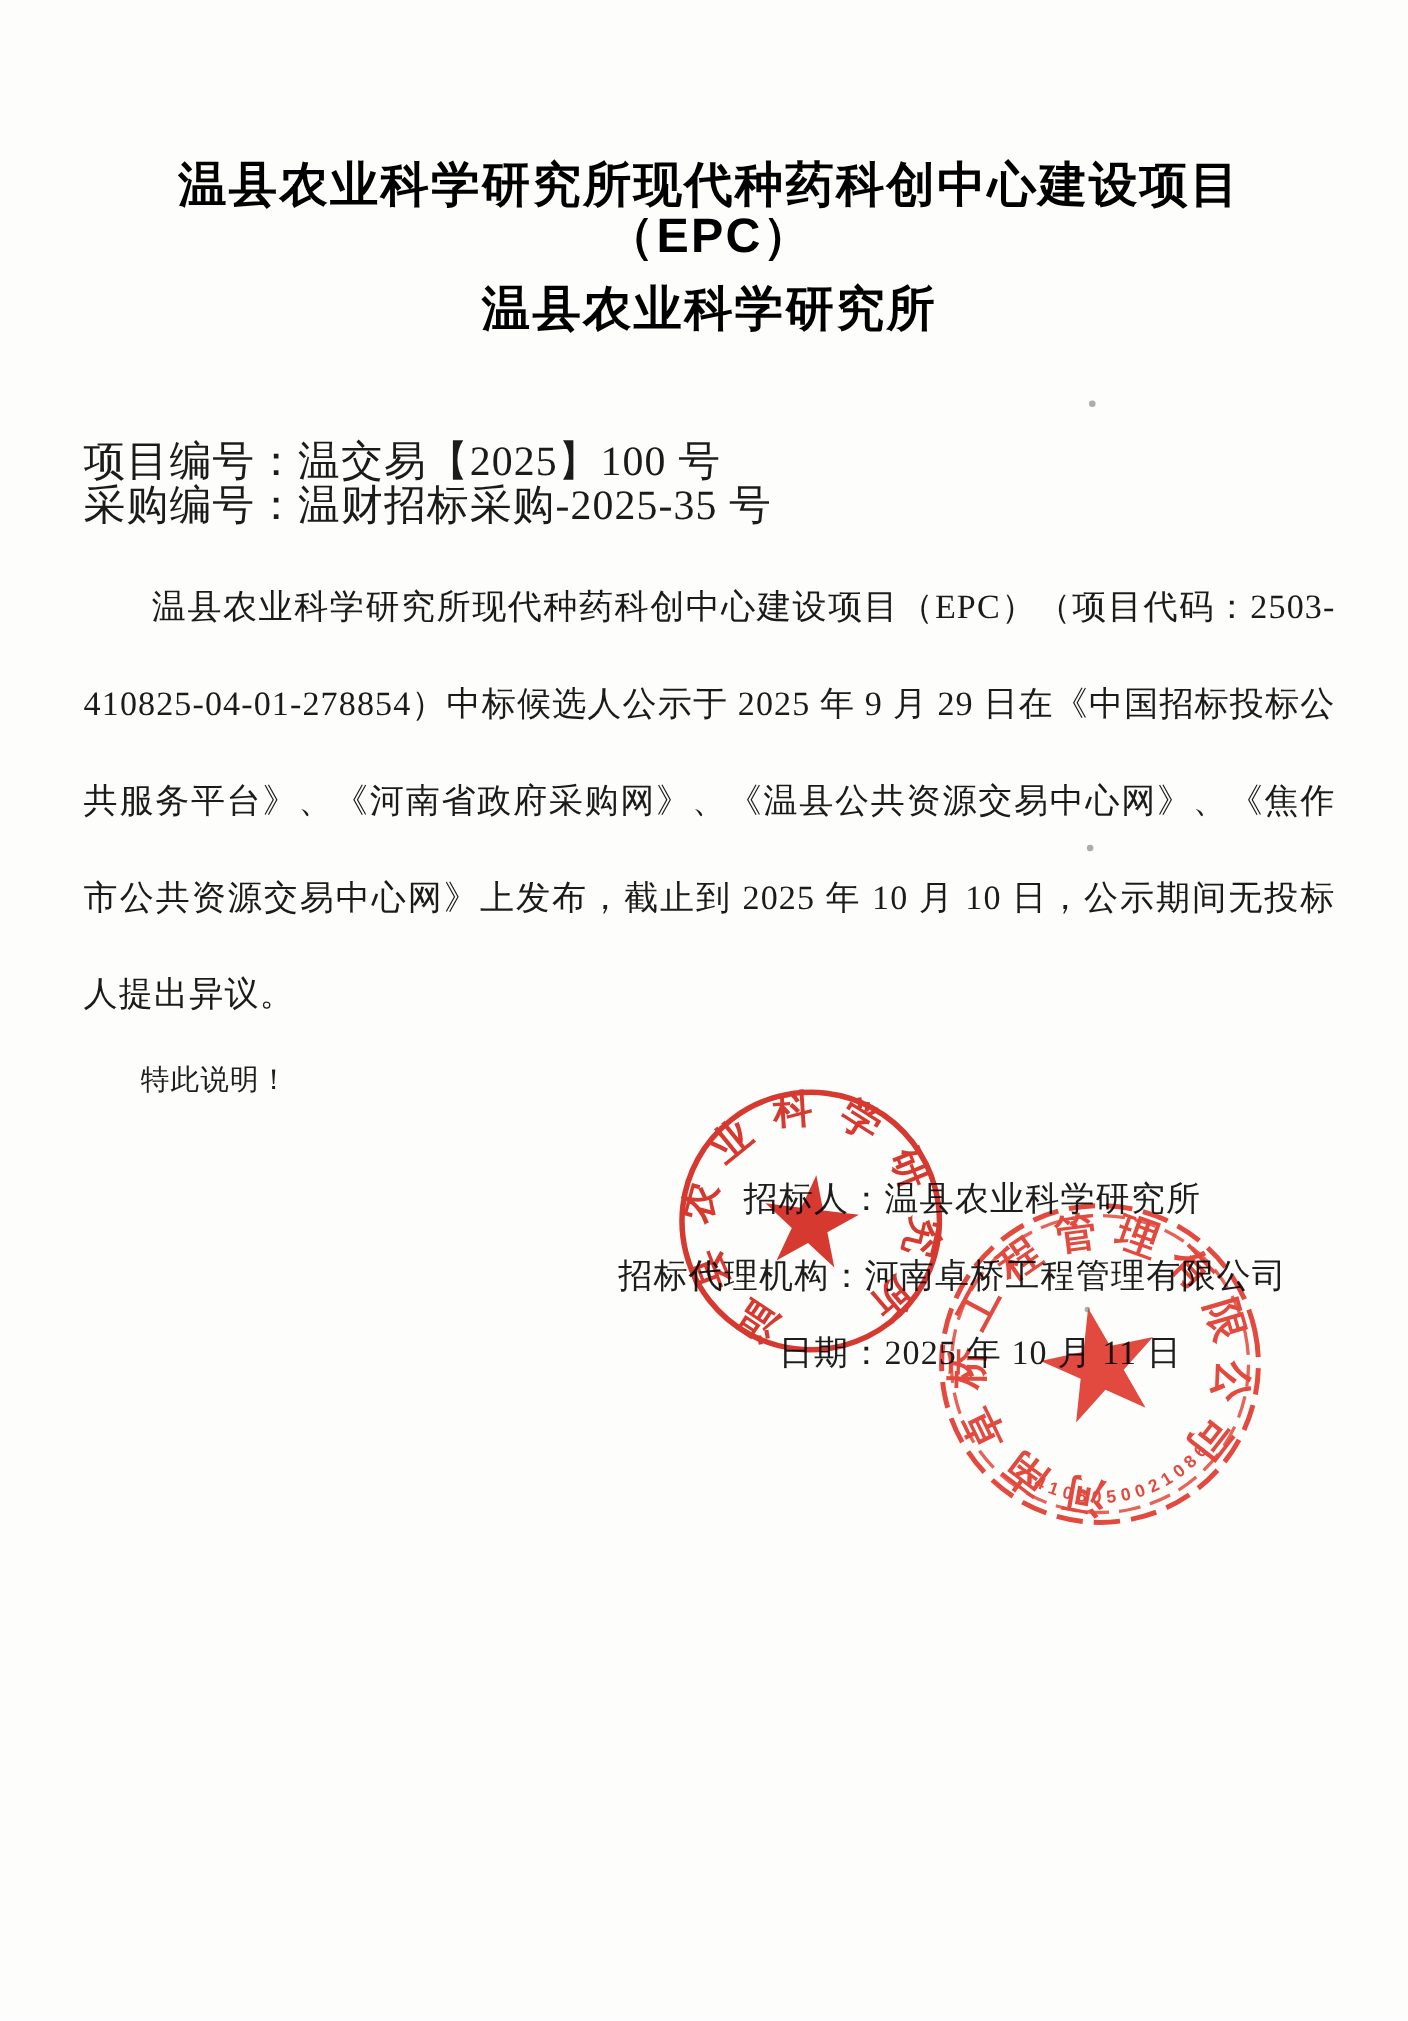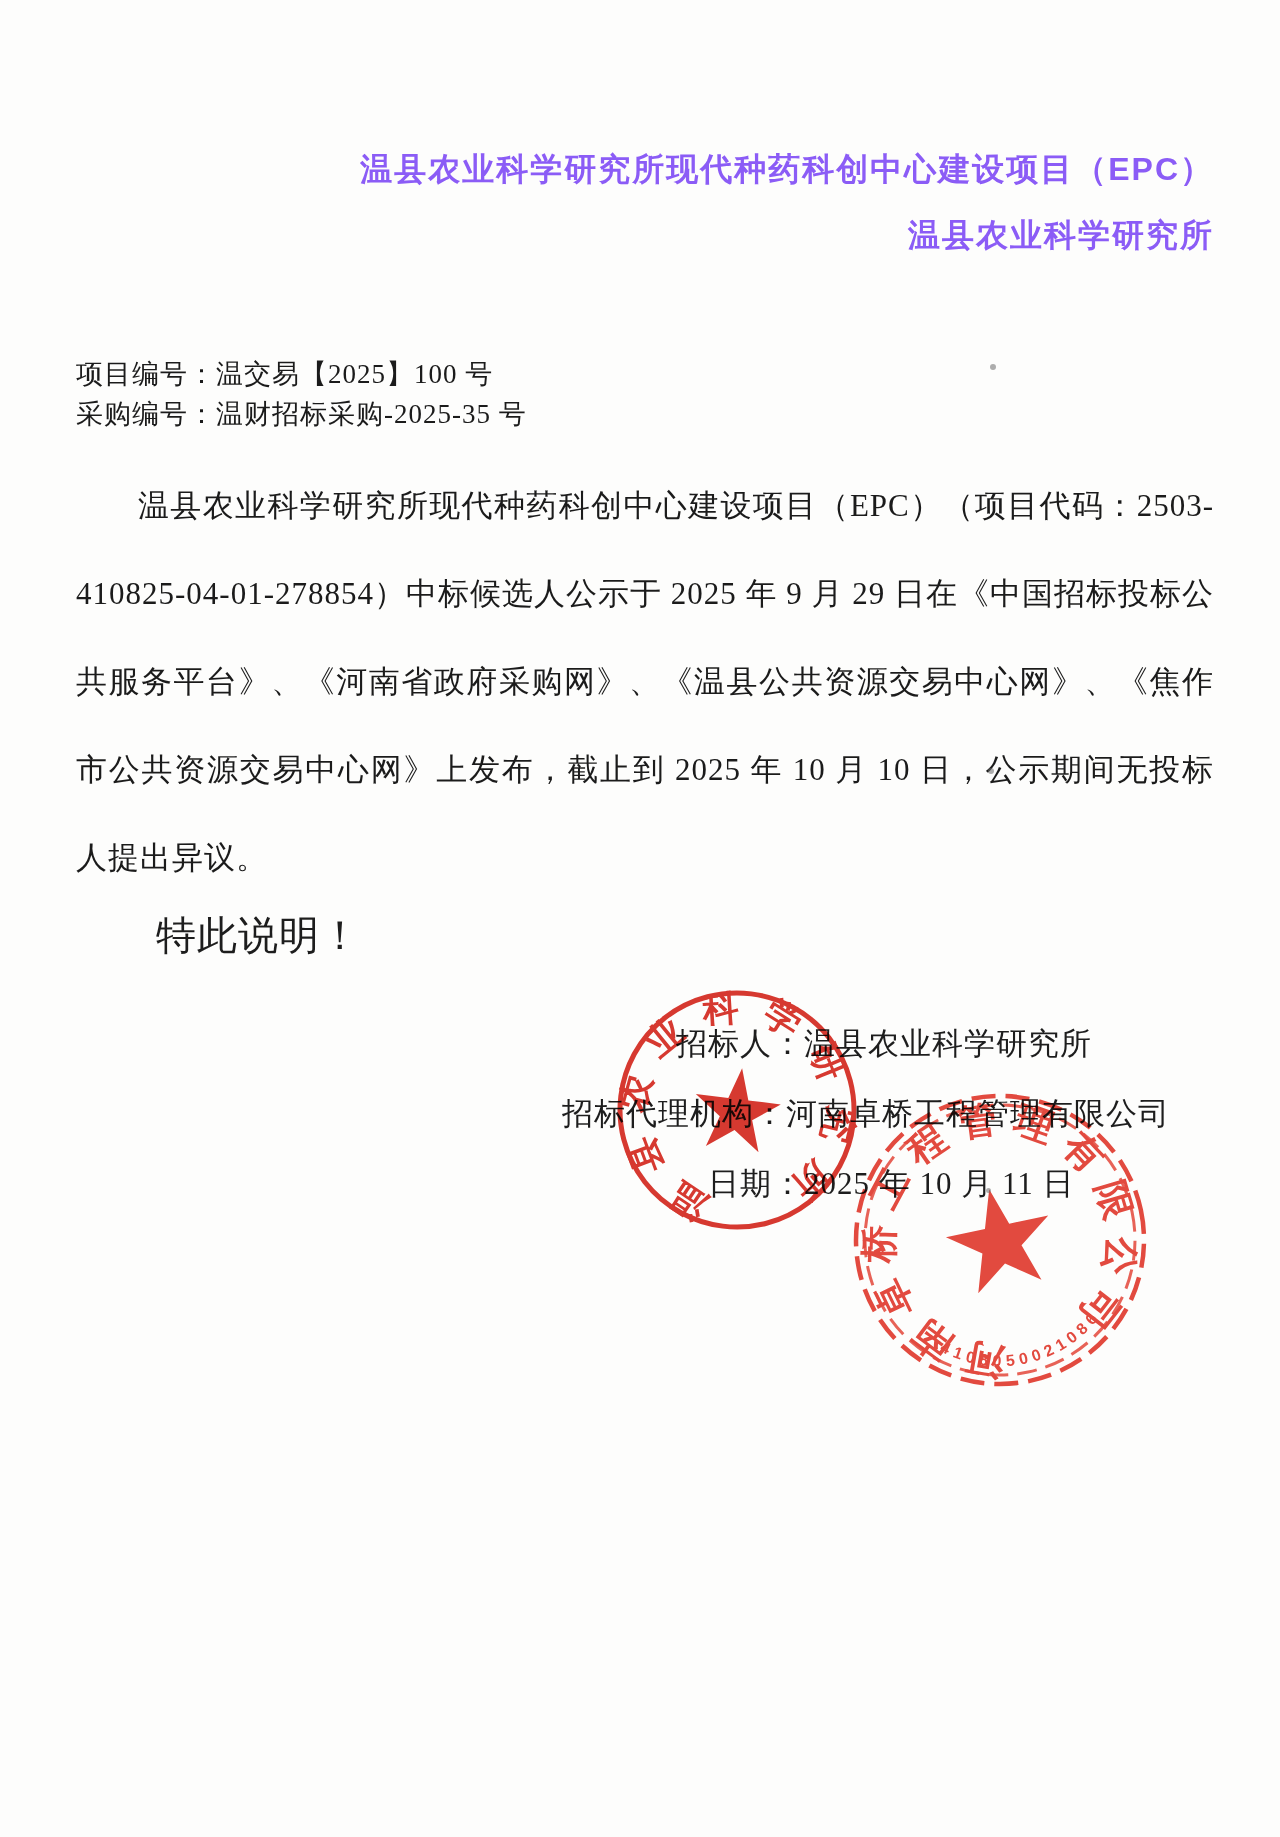--- a/index.html
+++ b/index.html
@@ -13,49 +13,49 @@
   }
   .page{
     position:relative;
     width:1280px;height:1837px;
     box-sizing:border-box;
     padding:146px 66px 0 76px;
   }
   .title{
     font-family:"Liberation Sans","DejaVu Sans",sans-serif;
     font-weight:bold;
-    font-size:32px;
+    font-size:44px;
     line-height:46px;
-    text-align:right;
+    text-align:center;
     letter-spacing:2px;
-    color:#8b5cf6;
+    color:#000000;
     margin:0;
   }
   .title.second{margin-top:20px;}
   .meta-line{
-    font-size:27px;
+    font-size:38px;
     line-height:40px;
     margin:0;
     color:#1b1b1b;
     letter-spacing:1px;
   }
   .meta-line.first{margin-top:96px;}
   .meta-line.second{}
   .body-par{
     margin:28px 0 0 0;
     font-size:31px;
     line-height:88px;
     text-align:justify;
     text-indent:2em;
     letter-spacing:1px;
     color:#1b1b1b;
   }
   .closing{
     margin:12px 0 0 0;
-    font-size:40px;
+    font-size:26px;
     line-height:44px;
     text-indent:2em;
     letter-spacing:1px;
   }
   .signature{
     position:relative;
     margin-top:64px;
     font-size:31px;
     letter-spacing:1px;
   }

